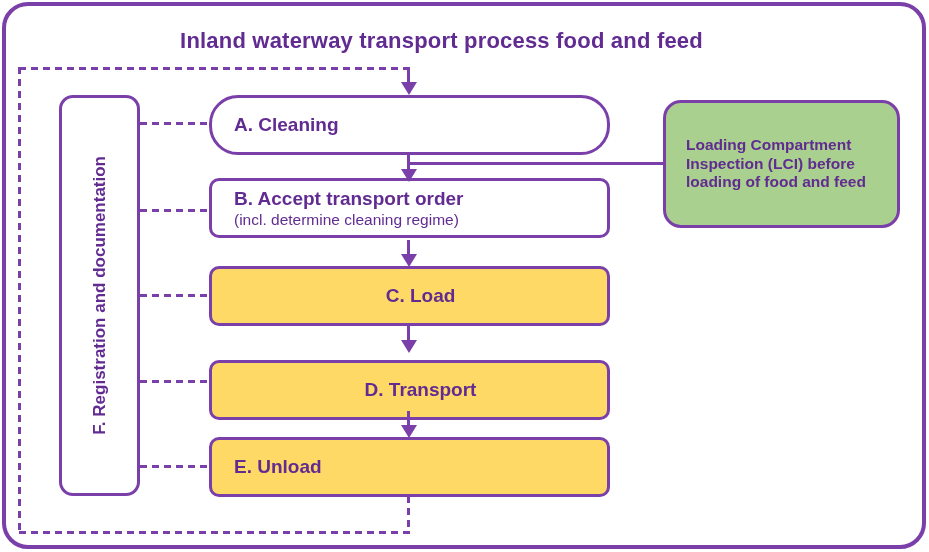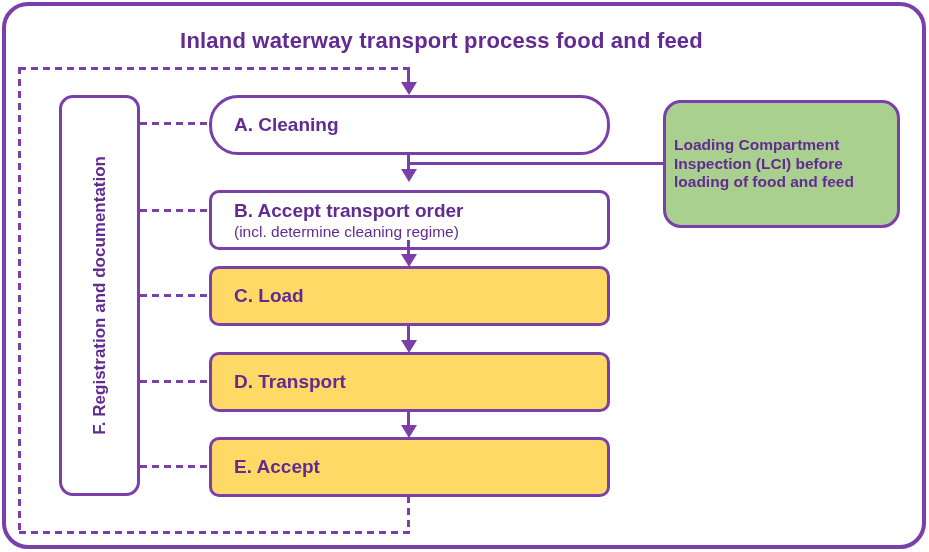--- a/index.html
+++ b/index.html
@@ -48,32 +48,32 @@
     position:absolute;left:209px;width:401px;height:60px;
     border:3px solid var(--line);border-radius:10px;
     background:var(--bg);
     box-sizing:border-box;
     display:flex;flex-direction:column;justify-content:center;
     padding-left:22px;
   }
   .step .label{font-size:19px;font-weight:bold;color:var(--txt);line-height:1.15;}
   .step .sub{font-size:15.5px;font-weight:normal;color:var(--txt);line-height:1.15;margin-top:1px;}
   .step-a{top:95px;border-radius:29px;}
-  .step-b{top:190px;}
-  .step-c{top:266px;background:var(--yellow);}
-  .step-d{top:352px;background:var(--yellow);}
+  .step-b{top:178px;}
+  .step-c{top:266px;background:var(--yellow);align-items:center;}
+  .step-d{top:360px;background:var(--yellow);align-items:center;}
   .step-e{top:437px;background:var(--yellow);}
   
   .callout{
     position:absolute;left:663px;top:100px;width:237px;height:128px;
     background:var(--green);
     border:3.5px solid var(--line);border-radius:18px;
     box-sizing:border-box;
     display:flex;align-items:center;
-    padding:10px 24px 10px 8px;
+    padding:10px 24px 10px 20px;
   }
   .callout .clabel{font-size:15.5px;font-weight:bold;color:var(--txt);line-height:1.22;}
   
   .hline{position:absolute;height:3px;background:var(--line);}
   .vline{position:absolute;width:3px;background:var(--line);}
   .hdash{position:absolute;height:3px;
     background:repeating-linear-gradient(90deg,var(--line) 0 7px,transparent 7px 12px);}
   .vdash{position:absolute;width:3px;
     background:repeating-linear-gradient(180deg,var(--line) 0 7px,transparent 7px 12px);}
   .arrowhead{
@@ -116,21 +116,21 @@
     <span class="label">B. Accept transport order</span>
     <span class="sub">(incl. determine cleaning regime)</span>
   </div>
   <div class="step step-c">
     <span class="label">C. Load</span>
   </div>
   <div class="step step-d">
     <span class="label">D. Transport</span>
   </div>
   <div class="step step-e">
-    <span class="label">E. Accept</span>
+    <span class="label">E. Unload</span>
   </div>
 
   <div class="vline" style="left:407px;top:154px;height:18px;"></div>
   <div class="arrowhead" style="left:401px;top:169px;"></div>
 
   <div class="vline" style="left:407px;top:240px;height:15px;"></div>
   <div class="arrowhead" style="left:401px;top:254px;"></div>
 
   <div class="vline" style="left:407px;top:325px;height:16px;"></div>
   <div class="arrowhead" style="left:401px;top:340px;"></div>

